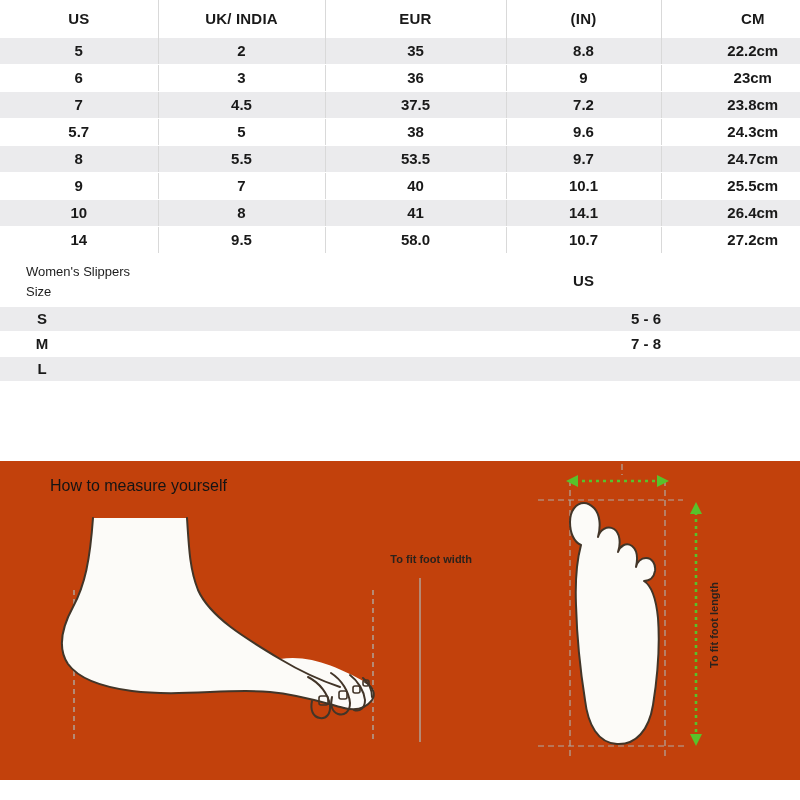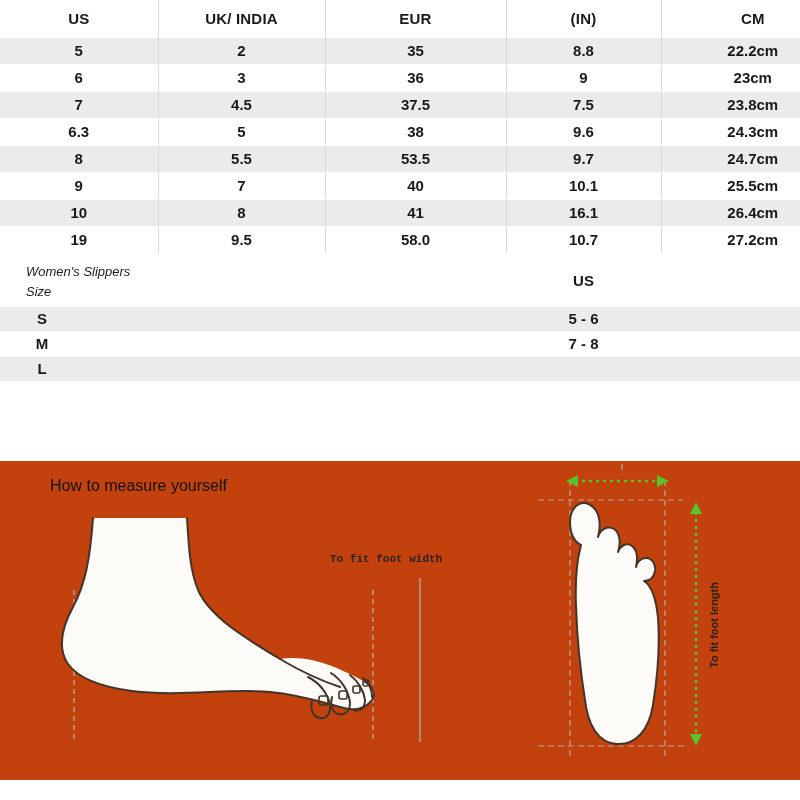--- a/index.html
+++ b/index.html
@@ -21,37 +21,37 @@
   }
   .size-table th:last-child, .size-table td:last-child { border-right:none;padding-left:44px; }
   .size-table tbody tr:nth-child(odd)  td { background:#ebebed; }
   .size-table tbody tr:nth-child(even) td { background:#ffffff; }
   .size-table tbody tr td { border-top:1px solid #ffffff; border-bottom:1px solid #ffffff; }
 
   
   .slippers { position:relative; margin-top:3px; }
   .slippers-head { position:relative; height:50px; }
   .slippers-title { position:absolute; left:26px; top:5px; font-size:13px;
-                    font-weight:400; line-height:20px; color:#1c1c1c;font-style:italic; }
+                    font-weight:400; line-height:20px; color:#1c1c1c; }
   .slippers-us { position:absolute; left:506px; width:155px; top:15px;
                  text-align:center; font-size:15px; font-weight:700; }
   .slipper-row { position:relative; height:24px; line-height:24px;
                  margin-bottom:1px; font-size:15px; font-weight:700; }
   .slipper-row:nth-child(odd) { background:#ebebed; }
   .slipper-size { position:absolute; left:0; width:84px; text-align:center; }
-  .slipper-val  { position:absolute; left:506px; width:155px; text-align:center; }
+  .slipper-val  { position:absolute; left:506px; width:155px; text-align:right; }
 
   
   .measure { position:absolute; left:0; top:461px; width:800px; height:319px;
              background:#c2410c; }
   .measure-title { position:absolute; left:50px; top:16px; font-size:16px;
                    font-weight:400; color:#141414; }
   .measure svg { position:absolute; left:0; top:0; }
   .width-label { position:absolute; left:330px; top:92px; width:142px;
-                 text-align:left; font-size:11px; font-weight:700; color:#2b221c;font-family:Liberation Mono, monospace; }
+                 text-align:right; font-size:11px; font-weight:700; color:#2b221c; }
   .length-label { position:absolute; left:714px; top:164px; white-space:nowrap;
                   transform:translate(-50%,-50%) rotate(-90deg);
                   font-size:11px; font-weight:700; color:#2b221c; }
 </style>
 </head>
 <body>
 
 <table class="size-table">
   <colgroup>
       <col class="c1">
@@ -81,25 +81,25 @@
         <td>6</td>
         <td>3</td>
         <td>36</td>
         <td>9</td>
         <td>23cm</td>
       </tr>
       <tr>
         <td>7</td>
         <td>4.5</td>
         <td>37.5</td>
-        <td>7.5</td>
+        <td>7.2</td>
         <td>23.8cm</td>
       </tr>
       <tr>
-        <td>6.3</td>
+        <td>5.7</td>
         <td>5</td>
         <td>38</td>
         <td>9.6</td>
         <td>24.3cm</td>
       </tr>
       <tr>
         <td>8</td>
         <td>5.5</td>
         <td>53.5</td>
         <td>9.7</td>
@@ -109,25 +109,25 @@
         <td>9</td>
         <td>7</td>
         <td>40</td>
         <td>10.1</td>
         <td>25.5cm</td>
       </tr>
       <tr>
         <td>10</td>
         <td>8</td>
         <td>41</td>
-        <td>16.1</td>
+        <td>14.1</td>
         <td>26.4cm</td>
       </tr>
       <tr>
-        <td>19</td>
+        <td>14</td>
         <td>9.5</td>
         <td>58.0</td>
         <td>10.7</td>
         <td>27.2cm</td>
       </tr>
     </tbody>
 </table>
 
 <div class="slippers">
   <div class="slippers-head">

